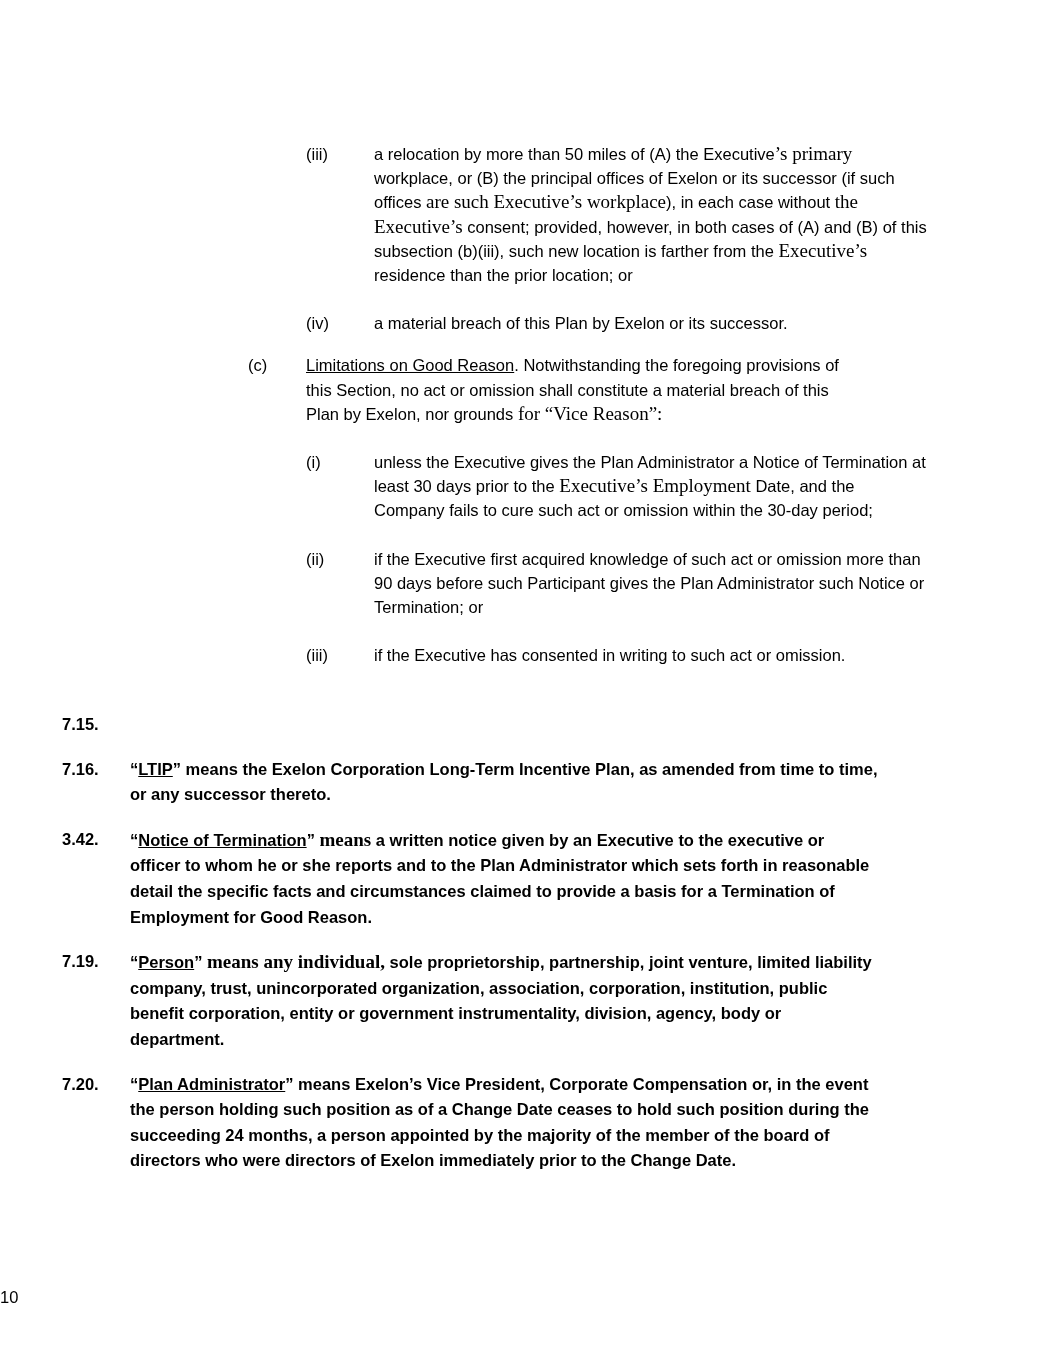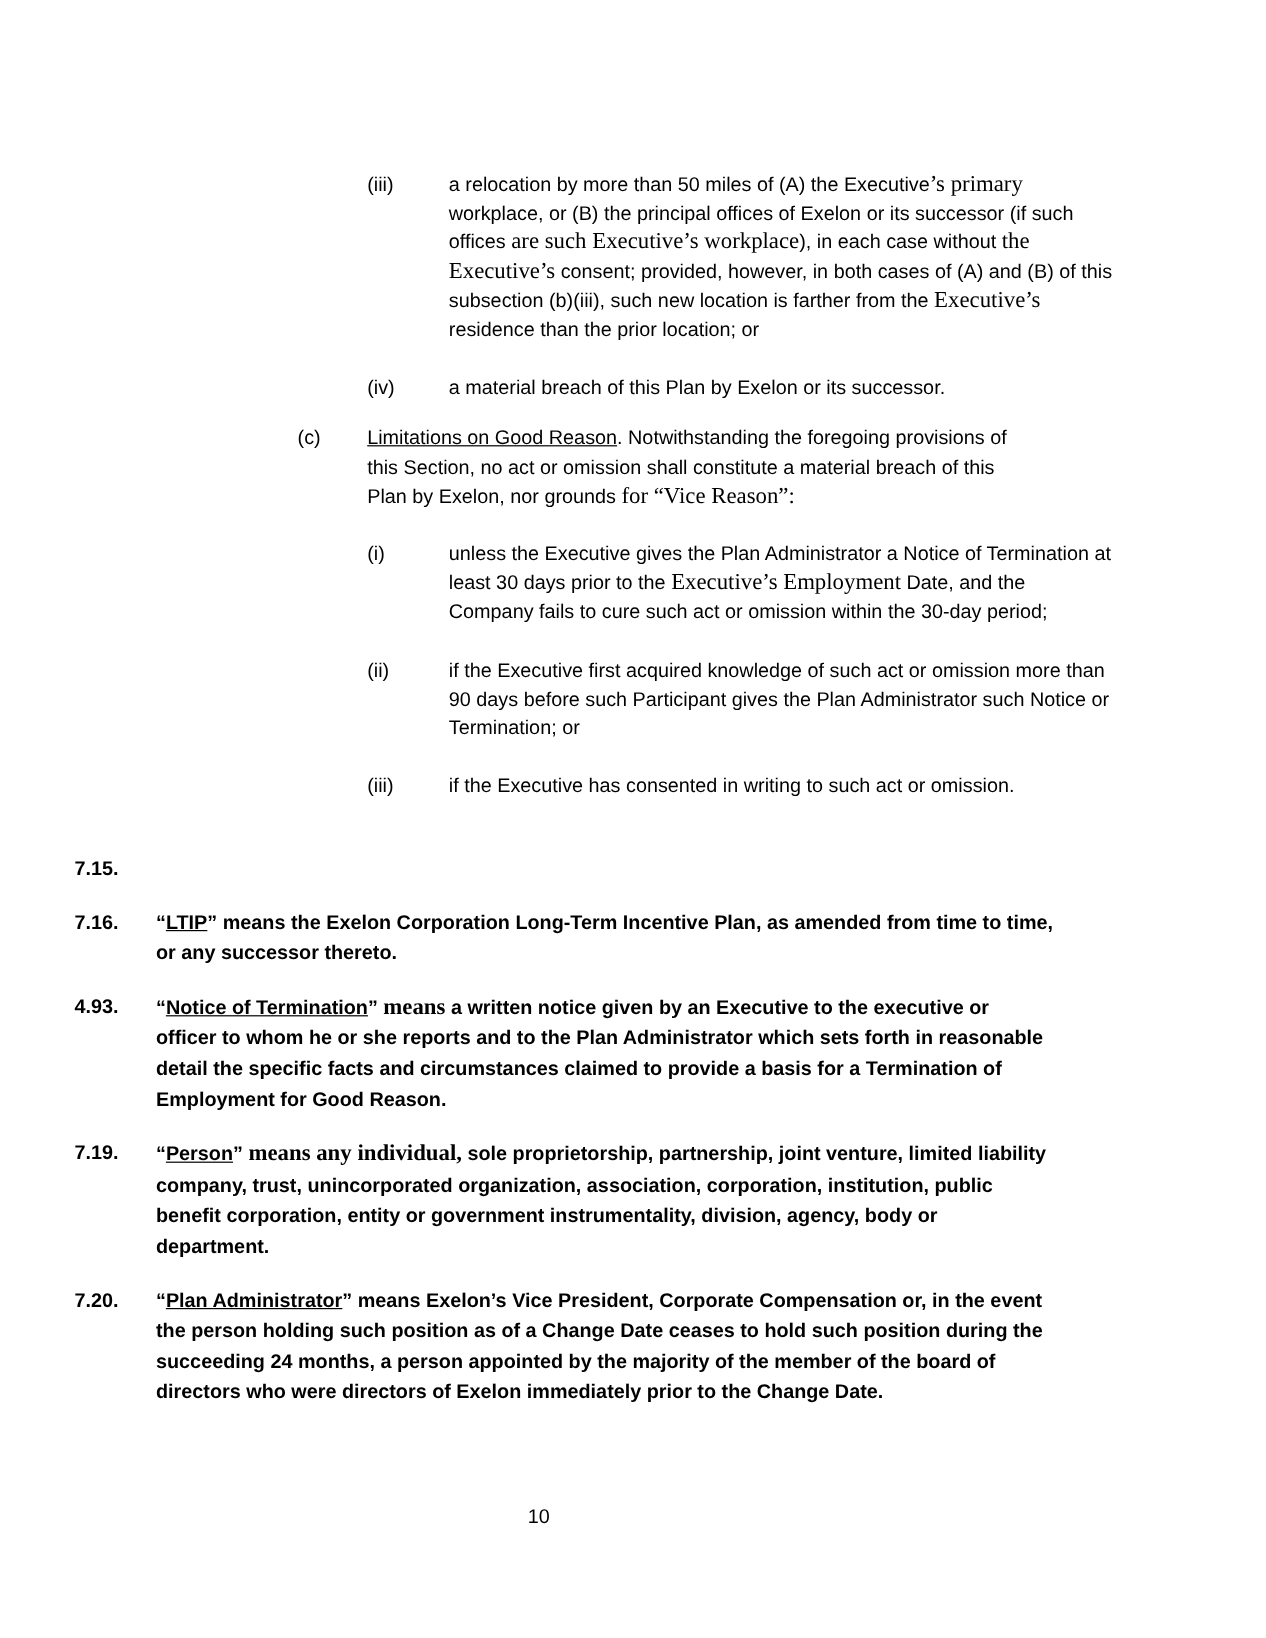--- a/index.html
+++ b/index.html
@@ -97,23 +97,23 @@
   .def-text {
     flex: 1 1 auto;
     font-size: 16.5px;
     line-height: 25.6px;
     max-width: 748px;
   }
 
   .page-number {
     position: absolute;
     left: 0;
-    top: 1255px;
+    top: 1288px;
     width: 898px;
-    text-align: center;
+    text-align: left;
     font-size: 16.5px;
   }
 </style>
 </head>
 <body>
 
 <div class="page">
 
   <div class="upper-block">
     <div class="row lvl-roman">
@@ -144,21 +144,21 @@
 
   <div class="defs">
     <div class="def-row">
       <div class="def-num">7.15.</div>
     </div>
     <div class="def-row">
       <div class="def-num">7.16.</div>
       <div class="def-text"><span>“</span><span class="u">LTIP</span><span>” means the Exelon Corporation Long-Term Incentive Plan, as amended from time to time, or any successor thereto.</span></div>
     </div>
     <div class="def-row">
-      <div class="def-num">4.93.</div>
+      <div class="def-num">3.42.</div>
       <div class="def-text"><span>“</span><span class="u">Notice of Termination</span><span>” </span><span class="sf">means</span><span> a written notice given by an Executive to the executive or officer to whom he or she reports and to the Plan Administrator which sets forth in reasonable detail the specific facts and circumstances claimed to provide a basis for a Termination of Employment for Good Reason.</span></div>
     </div>
     <div class="def-row">
       <div class="def-num">7.19.</div>
       <div class="def-text"><span>“</span><span class="u">Person</span><span>” </span><span class="sf">means any individual,</span><span> sole proprietorship, partnership, joint venture, limited liability company, trust, unincorporated organization, association, corporation, institution, public benefit corporation, entity or government instrumentality, division, agency, body or department.</span></div>
     </div>
     <div class="def-row">
       <div class="def-num">7.20.</div>
       <div class="def-text"><span>“</span><span class="u">Plan Administrator</span><span>” means Exelon’s Vice President, Corporate Compensation or, in the event the person holding such position as of a Change Date ceases to hold such position during the succeeding 24 months, a person appointed by the majority of the member of the board of directors who were directors of Exelon immediately prior to the Change Date.</span></div>
     </div>

